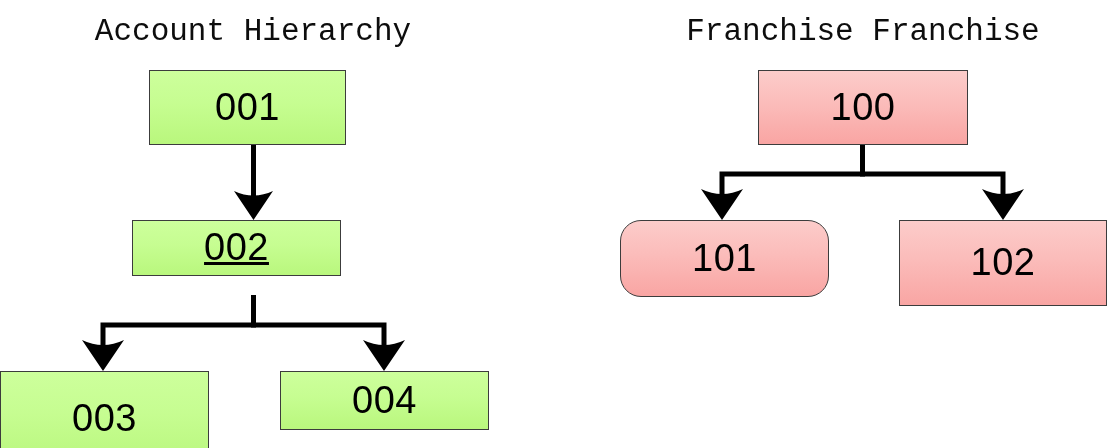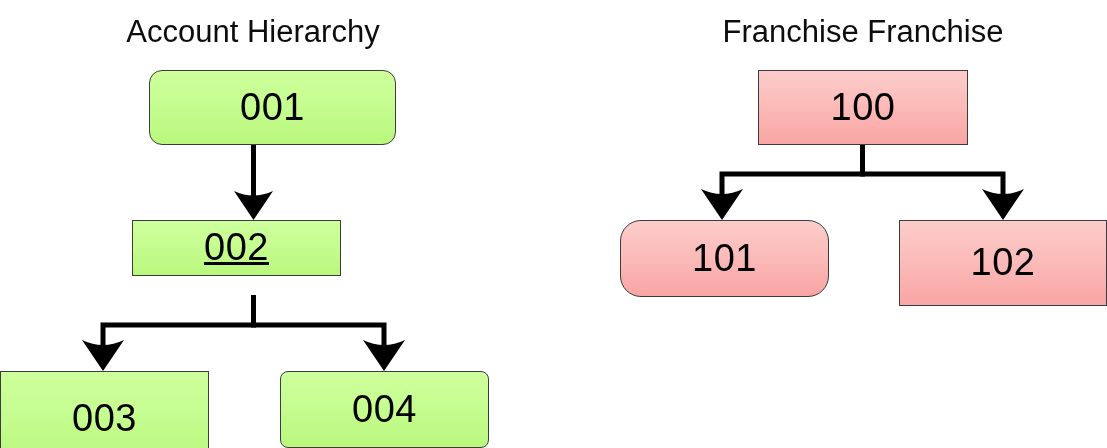--- a/index.html
+++ b/index.html
@@ -21,20 +21,21 @@
   }
   .diagram-title {
     position: absolute;
     font-size: 31px;
     line-height: 40px;
     color: #0d0d0d;
     font-weight: 400;
     text-align: center;
     white-space: nowrap;
     letter-spacing: 0px;
+    font-family: Liberation Mono, monospace;
   }
   .node {
     position: absolute;
     box-sizing: border-box;
     border: 1.6px solid #3c3c3c;
     display: flex;
     align-items: center;
     justify-content: center;
     color: #000000;
     font-size: 38px;
@@ -81,33 +82,33 @@
         <path d="M 253.5 295 L 253.5 325 L 103 325 L 103 347" fill="none" stroke="#000000" stroke-width="5" stroke-linecap="butt"></path>
         <path d="M 103 371 L 82 340 Q 103 350 124 340 Z" fill="#000000"></path>
       </g>
 
       <g>
         <path d="M 253.5 295 L 253.5 325 L 384 325 L 384 347" fill="none" stroke="#000000" stroke-width="5" stroke-linecap="butt"></path>
         <path d="M 384 371 L 363 340 Q 384 350 405 340 Z" fill="#000000"></path>
       </g>
     </svg>
 
-    <div class="node green" style="left:149px; top:70px; width:247px; height:75px;border-radius:13px;">
+    <div class="node green" style="left:149px; top:70px; width:197px; height:75px;">
       <span class="node-label">001</span>
     </div>
 
     <div class="node green" style="left:132px; top:220px; width:209px; height:56px;text-decoration:underline;">
       <span class="node-label">002</span>
     </div>
 
     <div class="node green" style="left:0px; top:371px; width:209px; height:95px;">
       <span class="node-label">003</span>
     </div>
 
-    <div class="node green" style="left:280px; top:371px; width:209px; height:77px;border-radius:8px;">
+    <div class="node green" style="left:280px; top:371px; width:209px; height:59px;">
       <span class="node-label">004</span>
     </div>
 
   </div>
 
   <div>
 
     <div class="diagram-title" style="left:663px; top:12px; width:400px;">Franchise Franchise</div>
 
     <svg class="edge-layer" viewBox="0 0 1107 448" width="1107" height="448" xmlns="http://www.w3.org/2000/svg">

